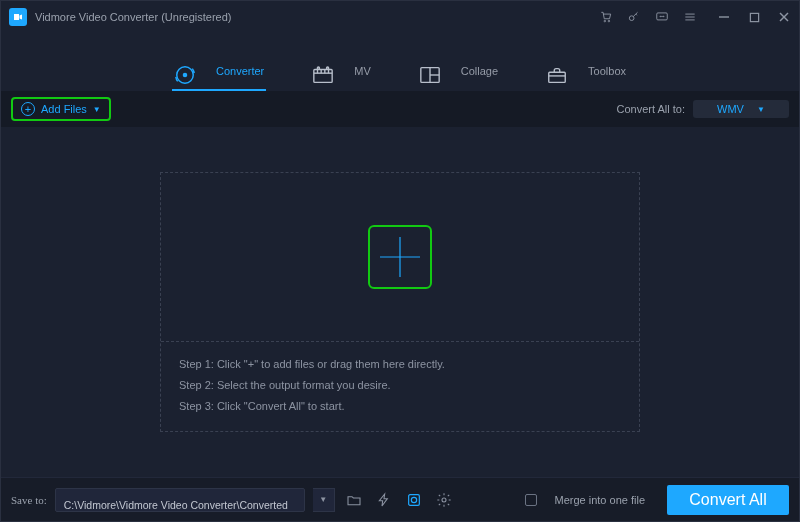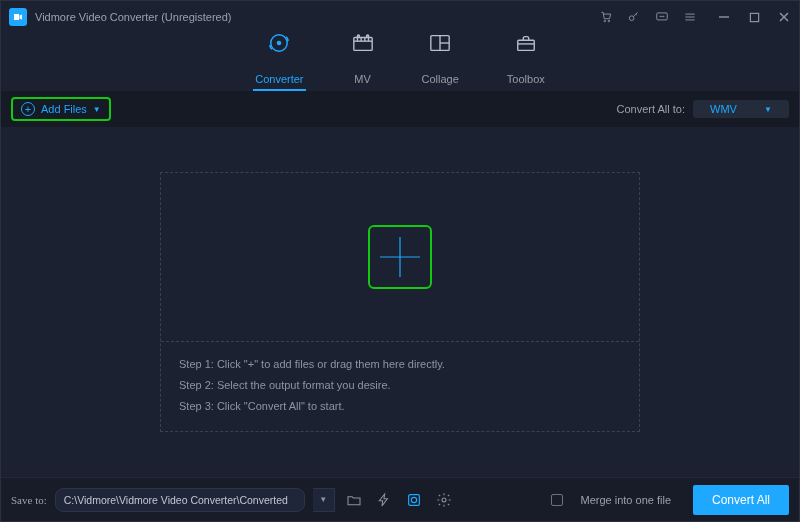--- a/index.html
+++ b/index.html
@@ -11,58 +11,58 @@
   .titlebar .logo { width: 18px; height: 18px; background: #1ea8ff; border-radius: 3px; display: flex; align-items: center; justify-content: center; margin-right: 8px; }
   .titlebar .logo svg { width: 12px; height: 12px; fill: #fff; }
   .titlebar .spacer { flex: 1; }
   .titlebar .syswrap { display: flex; gap: 14px; align-items: center; }
   .titlebar .syswrap .ico { width: 14px; height: 14px; display:flex; align-items:center; justify-content:center; color:#8d95a3; cursor:pointer; }
   .titlebar .winctrl { display:flex; gap:16px; margin-left:20px; }
   .titlebar .winctrl .wc { width:14px; height:14px; display:flex; align-items:center; justify-content:center; color:#8d95a3; cursor:pointer;}
 
   
   .mainnav { height: 58px; display:flex; justify-content:center; align-items:flex-end; gap:48px; background:#1b2130; }
-  .mainnav .tab { display:flex; flex-direction:column; align-items:center; gap:20px; padding-bottom:6px; font-size:11px; color:#969ca8; cursor:pointer; position:relative; }
+  .mainnav .tab { display:flex; flex-direction:row; align-items:flex-start; gap:20px; padding-bottom:6px; font-size:11px; color:#969ca8; cursor:pointer; position:relative; }
   .mainnav .tab.active { color:#1ea8ff; }
   .mainnav .tab.active::after { content:""; position:absolute; bottom:0; left:-2px; right:-2px; height:2px; background:#1ea8ff; }
   .mainnav .tabicon { width:22px; height:20px; display:flex; align-items:center; justify-content:center; }
 
   
   .toolbar { height: 36px; background:#151a25; display:flex; align-items:center; padding:0 10px; font-size:11px; color:#9aa1ad; }
   .addfiles { display:flex; align-items:center; gap:6px; padding:3px 8px; border:2px solid #12c912; border-radius:4px; cursor:pointer; color:#1ea8ff; }
   .addfiles .plusc { width:14px; height:14px; border:1.5px solid #1ea8ff; border-radius:50%; display:flex; align-items:center; justify-content:center; font-size:11px; line-height:1; }
   .addfiles .dd { color:#1ea8ff; font-size:8px; }
   .tabpair { position:absolute; left:50%; transform:translateX(-50%); display:flex; align-items:center; gap:8px; }
   .tabpair .pill { padding:3px 14px; border-radius:12px; background:#2a3242; color:#c8cdd6; font-size:11px; cursor:pointer; }
   .tabpair .ghost { padding:3px 8px; color:#7a818e; font-size:11px; cursor:pointer; }
   .convertto { margin-left:auto; display:flex; align-items:center; gap:8px; font-size:11px; color:#9aa1ad; }
-  .convertto .sel { display:flex; align-items:center; justify-content:space-between; width:96px; padding:3px 17px; background:#242b3a; border-radius:3px; color:#1ea8ff; cursor:pointer;gap:8px; }
+  .convertto .sel { display:flex; align-items:center; justify-content:space-between; width:96px; padding:3px 24px; background:#242b3a; border-radius:3px; color:#1ea8ff; cursor:pointer;gap:8px; }
   .convertto .sel .car { color:#1ea8ff; font-size:8px; }
   .toolbar { position:relative; }
 
   
   .stage { flex:1; background:#1b2130; display:flex; align-items:center; justify-content:center; }
   .dropzone { width:480px; height:260px; border:1px dashed #3a4152; display:flex; flex-direction:column; }
   .dz-top { flex:1; display:flex; align-items:center; justify-content:center; }
   .bigplus-wrap { border:2px solid #12c912; border-radius:6px; padding:4px; }
   .bigplus { width:52px; height:52px; display:flex; align-items:center; justify-content:center; cursor:pointer; }
   .bigplus svg line { stroke:#1ea8ff; stroke-width:1.2; }
   .dz-sep { border-top:1px dashed #3a4152; }
   .dz-steps { padding:12px 18px 14px 18px; font-size:11px; color:#8d94a2; line-height:1.9; }
 
   
   .footer { height:44px; background:#171c28; display:flex; align-items:center; padding:0 10px; gap:8px; font-size:11px; border-top:1px solid #22283a; }
   .footer .lbl { color:#9aa1ad;font-family:Liberation Serif, serif; }
-  .footer .path { width:250px; height:24px; background:#20263a; border:1px solid #2d3447; display:flex; align-items:center; padding:0 8px; color:#c2c7d1; font-size:10.5px; border-radius:8px; }
+  .footer .path { width:250px; height:24px; background:#20263a; border:1px solid #2d3447; display:flex; align-items:flex-end; padding:0 8px; color:#c2c7d1; font-size:10.5px; border-radius:2px; }
   .footer .pathdd { width:22px; height:24px; background:#20263a; border:1px solid #2d3447; display:flex; align-items:center; justify-content:center; color:#8d94a2; font-size:8px; cursor:pointer; border-left:none; }
   .footer .fic { width:22px; height:22px; display:flex; align-items:center; justify-content:center; color:#8b92a1; cursor:pointer; }
   .footer .fic.on { color:#1ea8ff; }
   .footer .merge { display:flex; align-items:center; gap:18px; margin-left:auto; color:#9aa1ad; cursor:pointer;text-align:center; }
   .footer .merge .cb { width:12px; height:12px; border:1px solid #6b7383; border-radius:2px; }
-  .footer .convertall { margin-left:14px; width:96px; height:30px; background:#1ea8ff; color:#fff; display:flex; align-items:center; justify-content:center; border-radius:2px; font-size:12px; cursor:pointer; }
+  .footer .convertall { margin-left:14px; width:122px; height:30px; background:#1ea8ff; color:#fff; display:flex; align-items:center; justify-content:center; border-radius:2px; font-size:16px; cursor:pointer; }
 
   svg { display:block; }
 </style>
 </head>
 <body>
 
 <div class="window">
 
   <div class="titlebar">
     <div class="logo">

